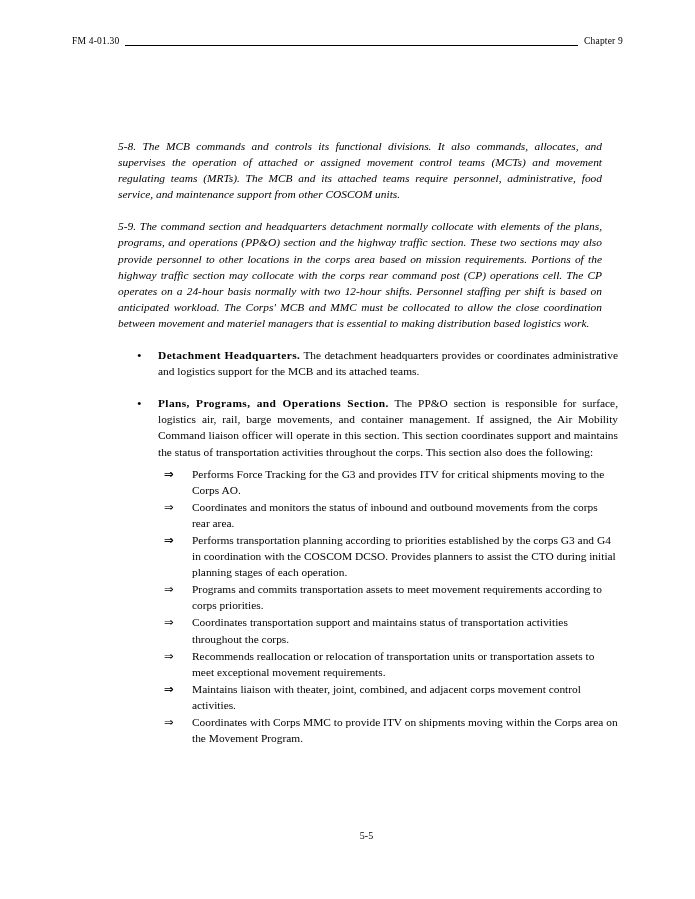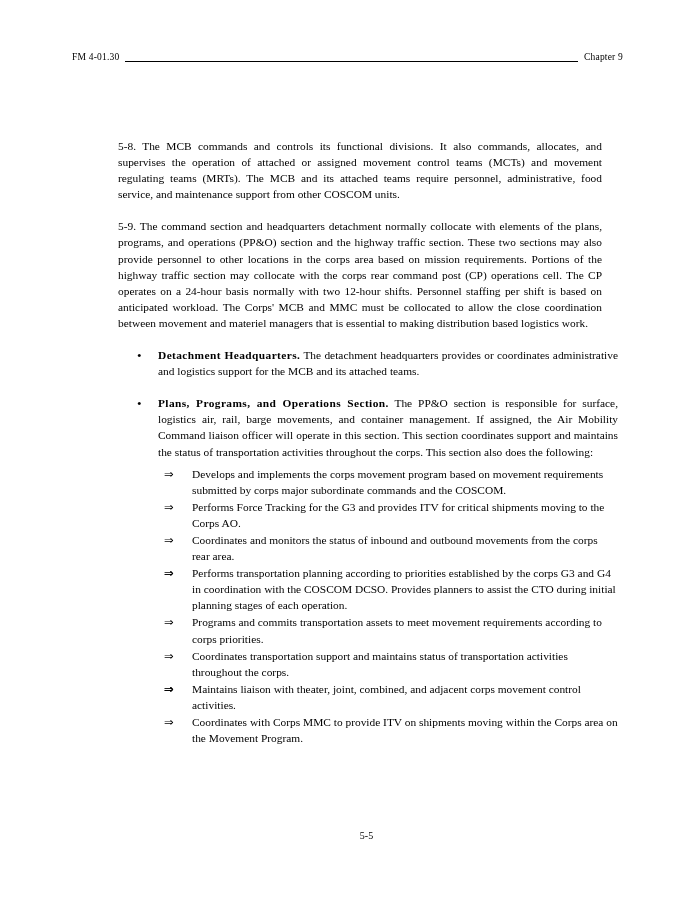--- a/index.html
+++ b/index.html
@@ -26,21 +26,20 @@
   
   .header {
     position: absolute;
     top: 36px;
     left: 72px;
     right: 72px;
     display: flex;
     align-items: flex-end;
     font-size: 9.5px;
     letter-spacing: 0.2px;
-    margin-top: 16px;
   }
   .header .hdr-left {
     white-space: nowrap;
     padding-right: 4px;
   }
   .header .hdr-rule {
     flex: 1 1 auto;
     border-bottom: 1px solid #000;
     height: 7px;
     margin: 0 2px;
@@ -57,20 +56,21 @@
     left: 118px;
     width: 500px;
     font-size: 11.4px;
     line-height: 16.1px;
     text-align: justify;
   }
   p.para {
     margin: 0 16px 16px 0;
     text-align: justify;
     text-justify: inter-word;
+    font-style: italic;
   }
 
   ul.bullets {
     list-style: none;
     margin: 0;
     padding: 0;
   }
   ul.bullets > li {
     position: relative;
     margin: 0 0 16px 0;
@@ -142,21 +142,20 @@
         <span class="bold-lead">Detachment Headquarters.</span><span>  The detachment headquarters provides or coordinates administrative and logistics support for the MCB and its attached teams.</span>
       </li>
 
       <li>
         <span class="dot">•</span>
         <span class="bold-lead">Plans, Programs, and Operations Section.</span><span>  The PP&amp;O section is responsible for surface, logistics air, rail, barge movements, and container management.  If assigned, the Air Mobility Command liaison officer will operate in this section.  This section coordinates support and maintains the status of transportation activities throughout the corps.  This section also does the following:</span>
 
         <ul class="arrows">
           <li>
             <span class="arrow">⇒</span>
-            <span>Develops and implements the corps movement program based on movement requirements submitted by corps major subordinate commands and the COSCOM.</span>
           </li>
           <li>
             <span class="arrow">⇒</span>
             <span>Performs Force Tracking for the G3 and provides ITV for critical shipments moving to the Corps AO.</span>
           </li>
           <li>
             <span class="arrow">⇒</span>
             <span>Coordinates and monitors the status of inbound and outbound movements from the corps rear area.</span>
           </li>
           <li>
@@ -169,20 +168,21 @@
           <li>
             <span class="arrow">⇒</span>
             <span>Programs and commits transportation assets to meet movement requirements according to corps priorities.</span>
           </li>
           <li>
             <span class="arrow">⇒</span>
             <span>Coordinates transportation support and maintains status of transportation activities throughout the corps.</span>
           </li>
           <li>
             <span class="arrow">⇒</span>
+            <span>Recommends reallocation or relocation of transportation units or transportation assets to meet exceptional movement requirements.</span>
           </li>
           <li>
             <span class="arrow">⇒</span>
           </li>
           <li>
             <span class="arrow">⇒</span>
             <span>Maintains liaison with theater, joint, combined, and adjacent corps movement control activities.</span>
           </li>
           <li>
             <span class="arrow">⇒</span>

